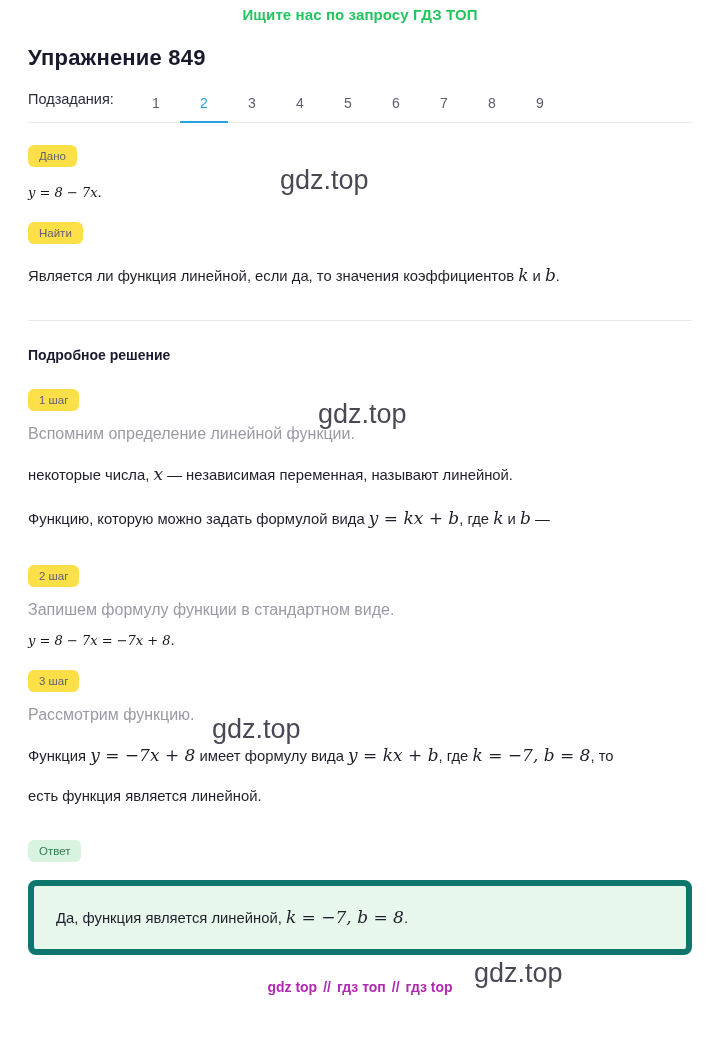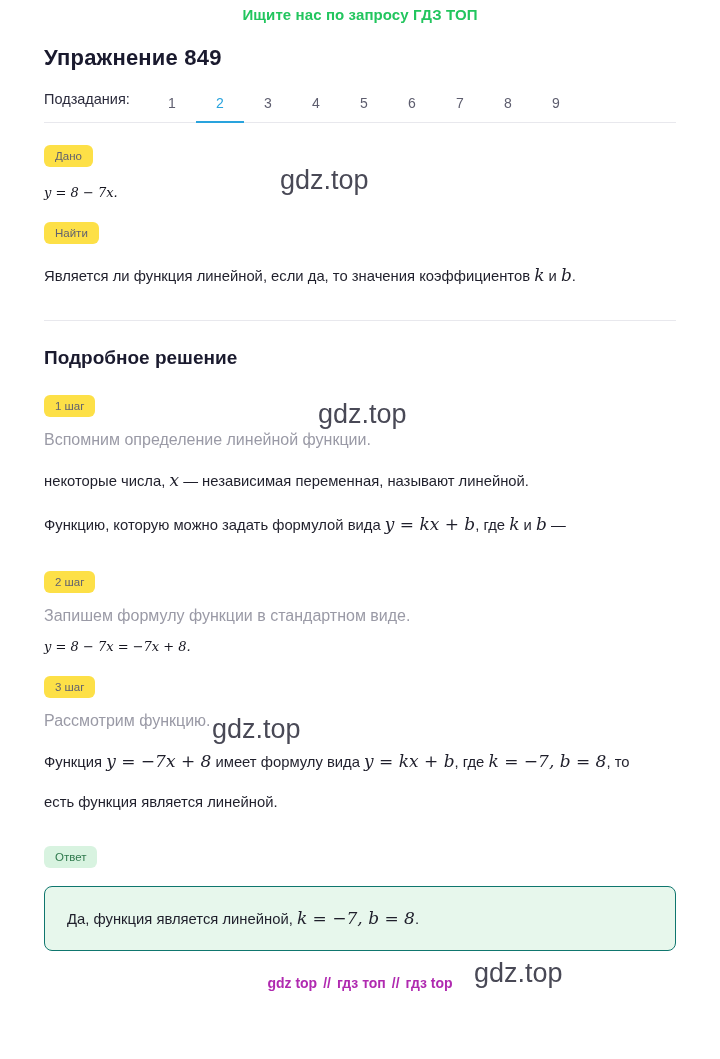--- a/index.html
+++ b/index.html
@@ -18,21 +18,21 @@
   }
   .promo {
     text-align: center;
     color: #22c55e;
     font-size: 15px;
     font-weight: 700;
     padding: 6px 0 10px;
     letter-spacing: 0.1px;
   }
   .content {
-    padding: 0 44px;
+    padding: 0 28px;
   }
   h1.title {
     font-size: 22px;
     font-weight: 700;
     color: #1a1a2e;
     margin: 12px 0 20px;
     letter-spacing: 0.2px;
   }
   .subtasks {
     display: flex;
@@ -100,33 +100,33 @@
     font-size: 13px;
     color: #15151f;
     margin: 4px 0 22px;
   }
   .divider {
     border: 0;
     border-top: 1px solid #e8e8ed;
     margin: 28px 0 26px;
   }
   h2.section {
-    font-size: 19px;
+    font-size: 14px;
     font-weight: 700;
     color: #1a1a2e;
     margin: 0 0 26px;
   }
   .step-note {
     font-size: 16px;
     color: #9a9aa6;
     margin: 0 0 14px;
   }
   .answer-box {
     background: #e7f7ec;
-    border: 1px solid #0f766e;
+    border: 6px solid #0f766e;
     border-radius: 8px;
     padding: 18px 22px;
     margin-top: 4px;
   }
   .answer-box .para { margin: 0; line-height: 1.6; }
   .footer {
     text-align: center;
     padding: 24px 0 14px;
     font-size: 14px;
     font-weight: 700;

